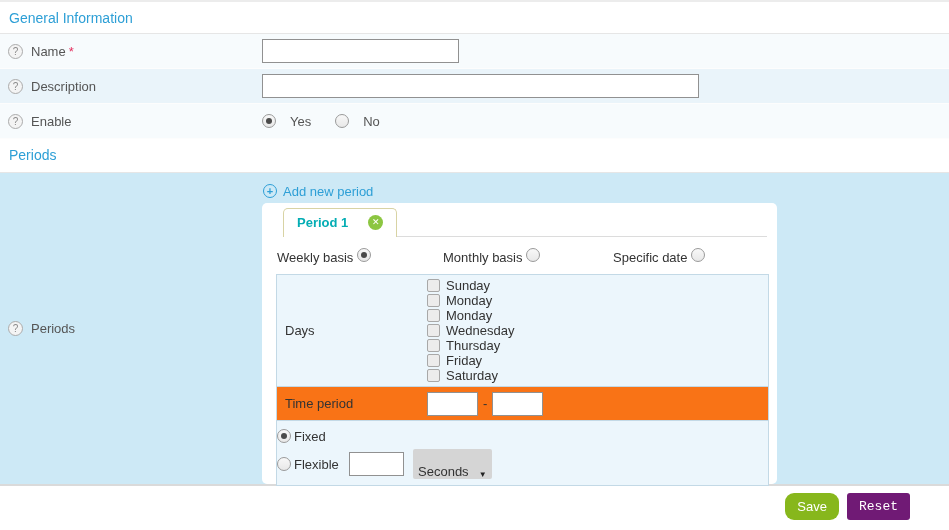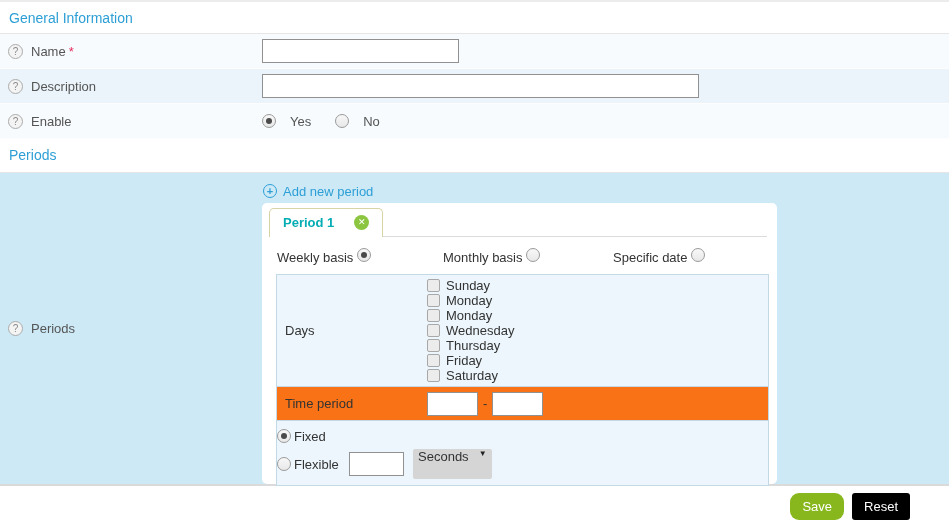--- a/index.html
+++ b/index.html
@@ -40,21 +40,21 @@
   .periods-row { display:flex; background:#cde9f6; height:313px; border-bottom:2px solid #dadada; }
   .periods-row .label-cell { align-self:center; }
   .periods-content { padding-top:6px; }
 
   .add-link { display:flex; align-items:center; gap:6px; color:#2d9fd6; cursor:pointer;
     height:20px; margin:2px 0 2px 1px; }
   .plus-icon { width:14px; height:14px; border:1px solid #2d9fd6; border-radius:50%;
     color:#2d9fd6; font-size:11px; line-height:12px; text-align:center; font-weight:bold; }
 
   .panel { width:515px; background:#fff; border-radius:5px; height:281px; }
-  .tabstrip { padding:5px 10px 0 7px; }
+  .tabstrip { padding:5px 10px 0 21px; }
   .tabstrip .strip-line { border-bottom:1px solid #dcdcdc; display:flex; }
   .tab { display:flex; align-items:center; background:#fff; border:1px solid #d8d3a4; border-bottom:none;
     border-radius:5px 5px 0 0; padding:6px 13px 7px 13px; margin-bottom:-1px; position:relative;
     box-shadow:0 1px 0 #fff; cursor:pointer; }
   .tab-label { color:#04adb4; font-weight:bold; font-size:13px; }
   .tab-close { width:15px; height:15px; border-radius:50%; background:#8cc641; color:#fff;
     font-size:9px; font-weight:bold; line-height:15px; text-align:center; margin-left:20px; cursor:pointer; }
 
   .panel-body { padding:11px 14px 0 14px; color:#333; }
   .basis-row { display:flex; margin:2px 0 9px 1px; }
@@ -72,28 +72,28 @@
   .days-row { padding:3px 0; }
   .day-line { display:flex; align-items:center; gap:6px; height:15px; }
   .time-row { height:34px; align-items:center; }
   .time-input { width:51px; height:23px; }
   .dash { margin:0 5px; color:#333; }
   .downtime-row { padding:4px 0 6px 0; }
   .dt-line { display:flex; align-items:center; gap:3px; height:22px; }
   .dt-line2 { margin-top:2px; height:30px; }
   .flex-input { width:55px; height:28px; margin-left:7px; }
   .unit-select { margin-left:6px; width:79px; height:30px; background:#d5d5d5; border-radius:2px;
-    display:flex; align-items:flex-start; justify-content:center; gap:10px; color:#333; cursor:pointer; }
+    display:flex; align-items:flex-end; justify-content:center; gap:10px; color:#333; cursor:pointer; }
   .unit-select .caret { font-size:8px; color:#222; }
 
   .footer { padding:7px 39px 0 0; display:flex; justify-content:flex-end; gap:8px; }
   .btn { border:none; border-radius:3px; height:27px; padding:0 12px; font-family:inherit;
     font-size:13px; color:#fff; cursor:pointer; }
   .btn-save { background:#87b71c;border-radius:9px; }
-  .btn-reset { background:#000000; }
+  .btn-reset { background:#701a75;font-family:Liberation Mono, monospace; }
 </style>
 </head>
 <body>
 
 <div class="section-header first">General Information</div>
 
 <div class="form-row row-a">
   <div class="label-cell">
     <span class="help">?</span>
     <span>

